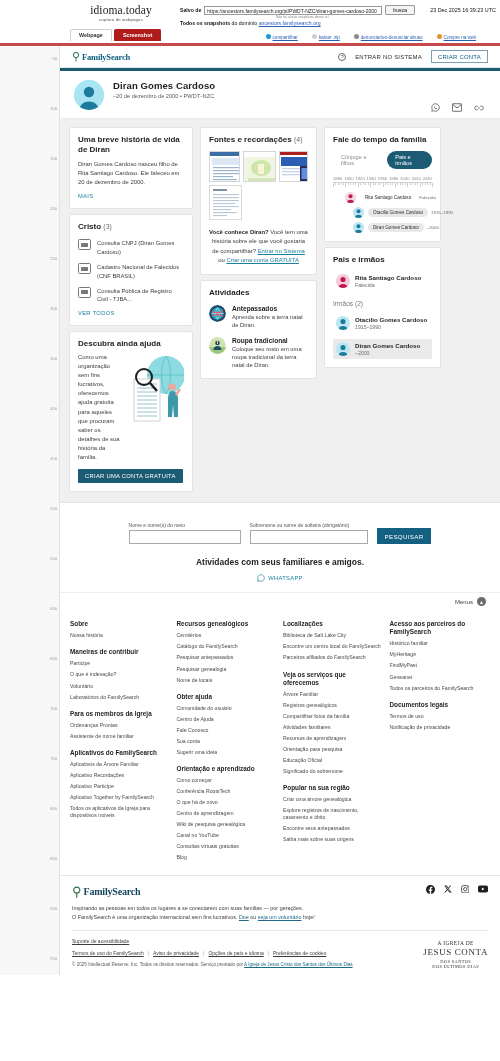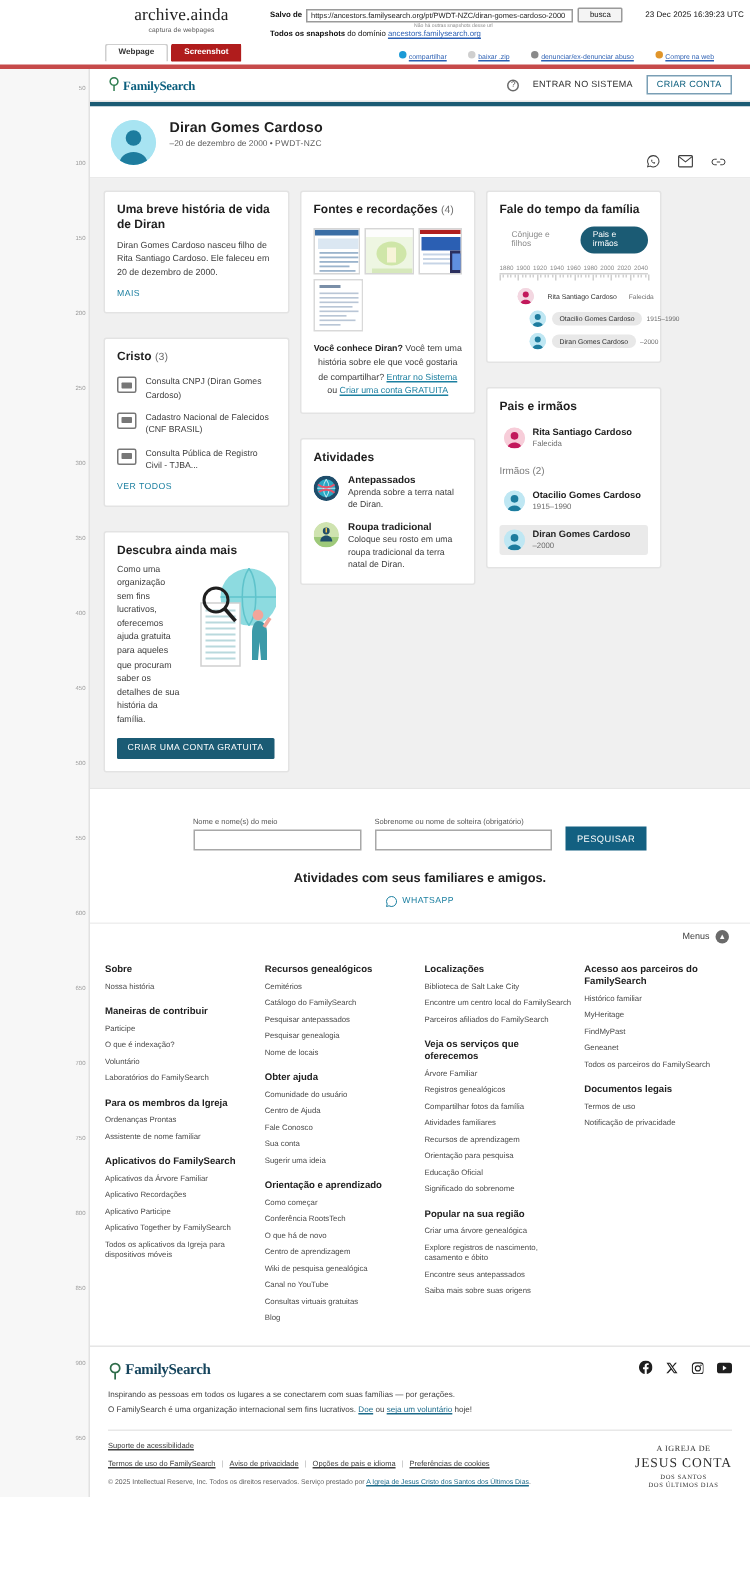--- a/index.html
+++ b/index.html
@@ -85,21 +85,21 @@
     display:flex;align-items:flex-end;justify-content:center;overflow:hidden;
   }
   .person-name { font-size:9.5px; font-weight:bold; color:#1f1f1f; letter-spacing:.1px; }
   .person-meta { font-size:5.6px; color:#5a5a5a; margin-top:2px; }
   .person-meta .pid { font-variant:small-caps; letter-spacing:.2px; }
   .share-row { position:absolute; right:16px; bottom:6px; display:flex; gap:12px; align-items:center; }
   .share-row svg { display:block; }
 
   
   .cards { display:flex; gap:7px; padding:8px 9px 10px; align-items:flex-start; }
-  .col { display:flex; flex-direction:column; gap:16px; }
+  .col { display:flex; flex-direction:column; gap:5px; }
   .col-a { width:124px; }
   .col-b { width:117px; }
   .col-c { width:117px; }
   .card { background:#fff; border:1px solid #e3e3e3; border-radius:2px; padding:7px 8px 8px; }
   .card h3 { font-size:8px; color:#1f1f1f; line-height:1.25; font-weight:bold; }
   .card .count { font-weight:normal; color:#6d6d6d; font-size:7px; }
   .body-txt { font-size:5.9px; color:#3d3d3d; line-height:1.55; margin-top:5px; }
   .link-caps { font-size:5.8px; color:#1b7fa0; letter-spacing:.3px; margin-top:6px; display:inline-block; cursor:pointer; }
 
   
@@ -219,21 +219,21 @@
   .church .l2 { font-size:9px; letter-spacing:.6px; margin-top:1px; }
   .church .l3 { font-size:4.4px; letter-spacing:.4px; margin-top:2px; }
   .church .l4 { font-size:4.4px; letter-spacing:.4px; }
 </style>
 </head>
 <body>
 
 <div id="archive-bar">
   <div class="arc-top">
     <div class="arc-logo">
-      <div class="arc-title">archive.ainda</div>
+      <div class="arc-title">idioma.today</div>
       <div class="arc-sub">captura de webpages</div>
     </div>
     <div class="arc-mid">
       <div class="arc-row1">
         <span class="arc-lbl">Salvo de</span>
         <div class="arc-url">https://ancestors.familysearch.org/pt/PWDT-NZC/diran-gomes-cardoso-2000</div>
         <button class="arc-btn-busca">busca</button>
         <span class="arc-date">23 Dec 2025 16:39:23 UTC</span>
       </div>
       <div class="arc-note">Não há outras snapshots desse url</div>
@@ -363,21 +363,21 @@
                 <span class="src-thumb">
                   <i></i>
                 </span>
                 <div class="src-text">Consulta Pública de Registro Civil - TJBA...</div>
               </div>
             </div>
           <a class="link-caps">VER TODOS</a>
         </div>
 
         <div class="card">
-          <h3>Descubra ainda mais</h3>
+          <h3>Descubra ainda ajuda</h3>
           <div class="discover-row">
             <div class="discover-txt">Como uma organização sem fins lucrativos, oferecemos ajuda gratuita para aqueles que procuram saber os detalhes de sua história da família.</div>
             <div class="discover-art">
               <svg width="58" height="76" viewBox="0 0 58 76">
                 <circle cx="40" cy="22" r="19" fill="#8ddbe0"></circle>
                 <path d="M21 22h38M40 3c6 8 6 30 0 38M40 3c-6 8-6 30 0 38" stroke="#5fc3cb" stroke-width="1" fill="none"></path>
                 <rect x="8" y="26" width="26" height="42" fill="#ffffff" stroke="#cfcfcf"></rect>
                 <g stroke="#b9d9dd" stroke-width="1.4">
                   <path d="M11 31h20M11 35h20M11 39h20M11 43h20M11 47h20M11 51h20M11 55h20M11 59h20M11 63h20"></path>
                 </g>

